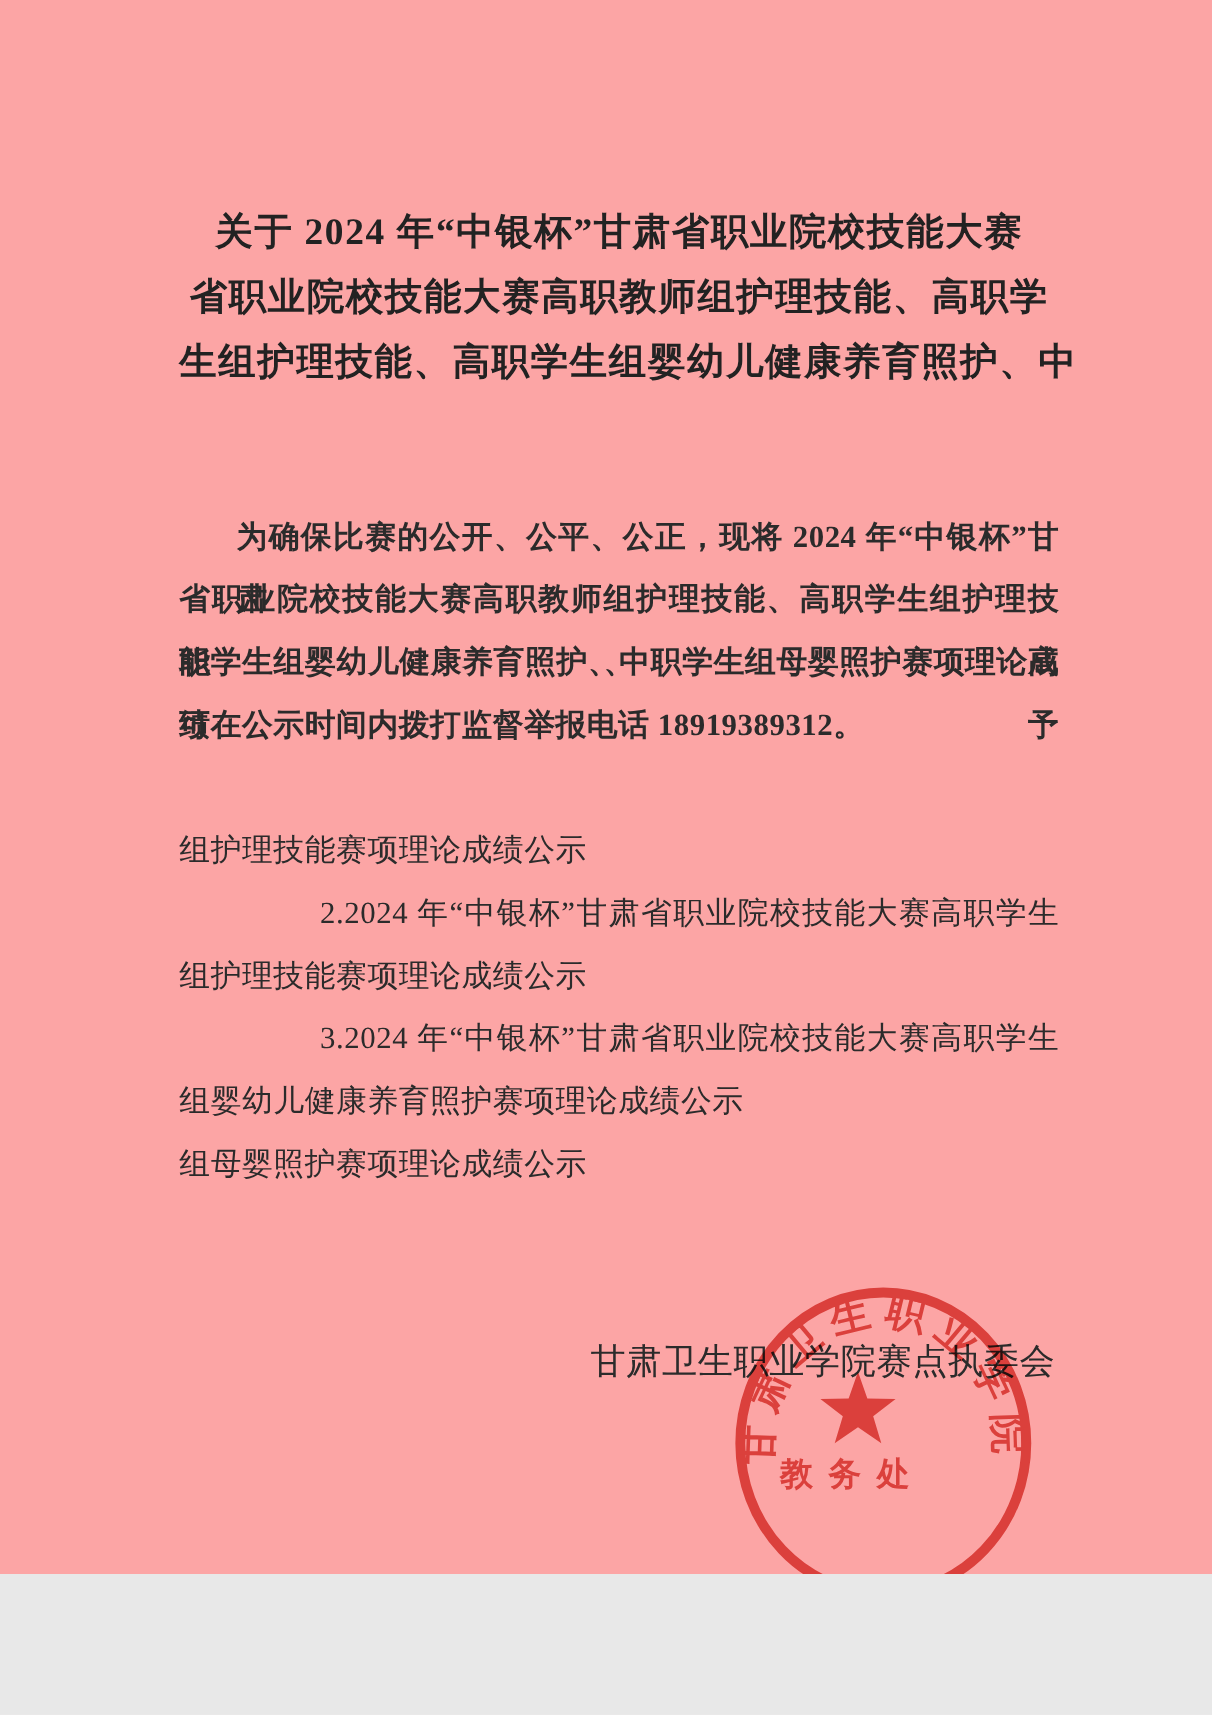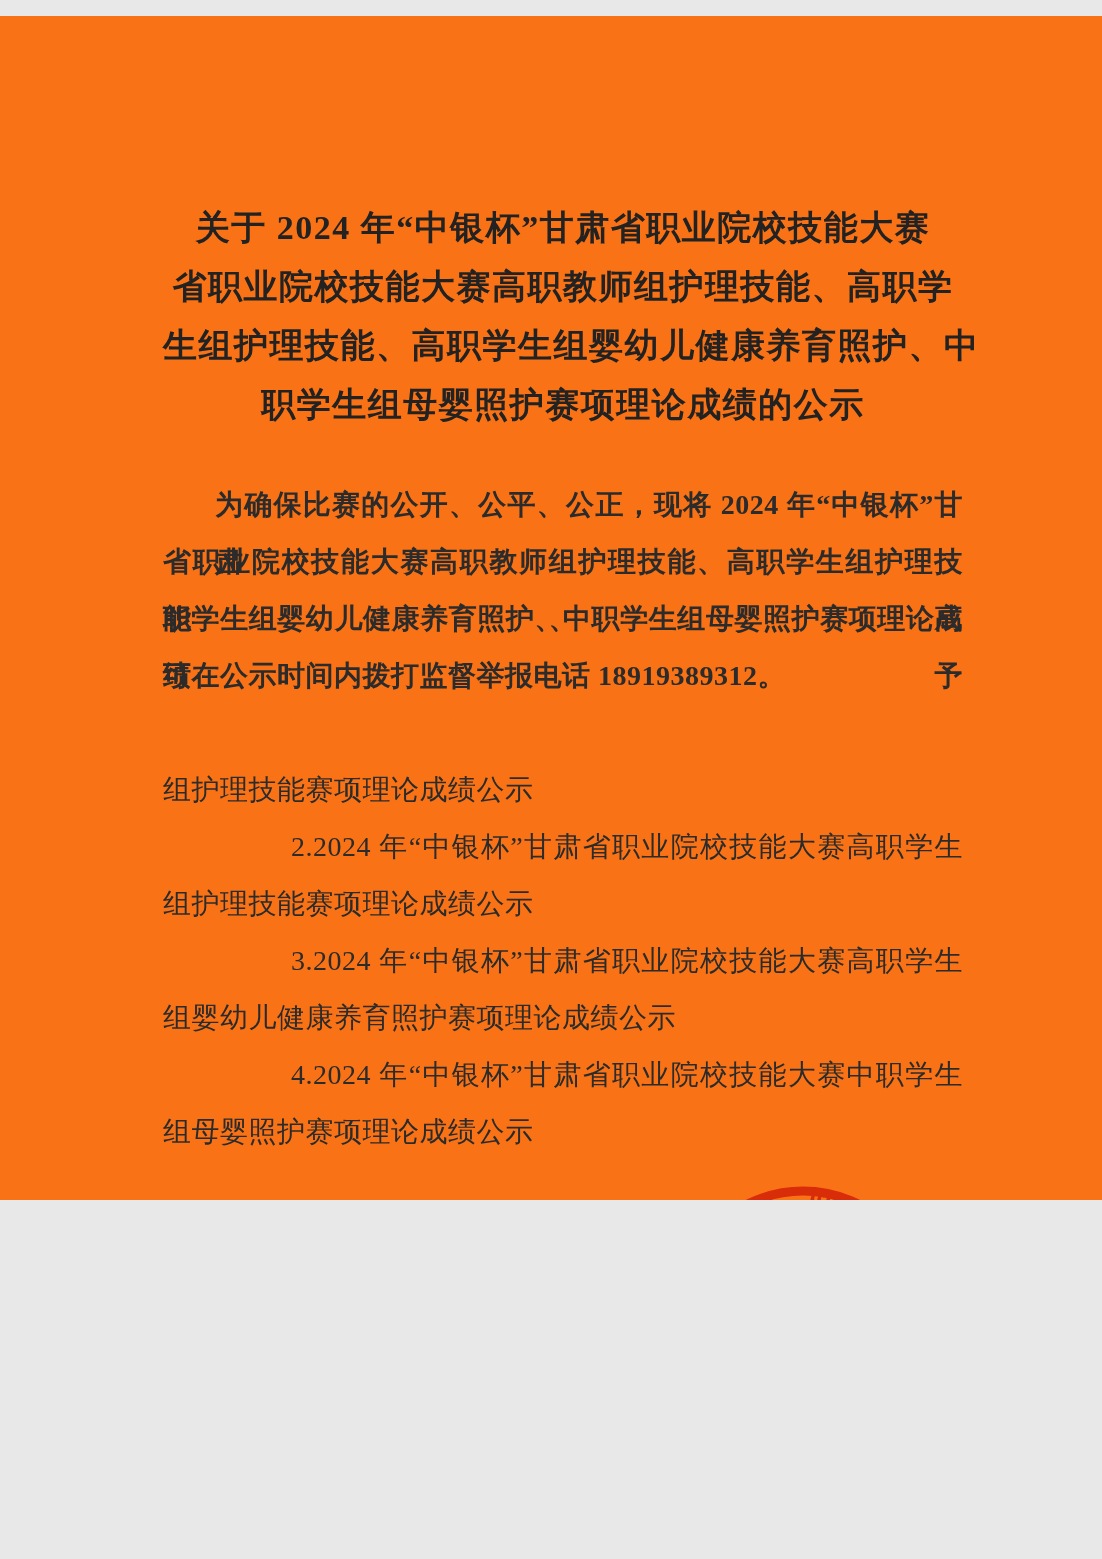--- a/index.html
+++ b/index.html
@@ -1,21 +1,21 @@
 <!DOCTYPE html>
 <html lang="zh"><head>
 <meta charset="utf-8">
 <style>
   html,body{margin:0;padding:0;}
   body{background:#e8e8e8;}
   .page{
     position:relative;
-    width:1102px;height:1184px;
-    margin:16px auto;
-    background:#f97316;
+    width:1102px;height:1431px;
+    margin:0 auto;
+    background:#fca5a5;
     overflow:hidden;
     font-family:"Liberation Serif","DejaVu Serif",serif;
     color:#2b2b2b;
   }
   
   .title-block{
     position:absolute;left:163px;top:182px;width:800px;
     font-weight:bold;font-size:34px;color:#222;
   }
   .t-line{height:59px;line-height:59px;text-align:center;letter-spacing:1.5px;white-space:nowrap;}
@@ -49,37 +49,35 @@
 </style>
 </head>
 <body>
 
 <div class="page">
 
   <div class="title-block">
     <div class="t-line">关于 2024 年“中银杯”甘肃省职业院校技能大赛</div>
     <div class="t-line">省职业院校技能大赛高职教师组护理技能、高职学</div>
     <div class="t-line">生组护理技能、高职学生组婴幼儿健康养育照护、中</div>
-    <div class="t-line">职学生组母婴照护赛项理论成绩的公示</div>
   </div>
 
   <div class="text-col body-block">
     <div class="line stretch ind-first">为确保比赛的公开、公平、公正，现将 2024 年“中银杯”甘肃</div>
     <div class="line stretch">省职业院校技能大赛高职教师组护理技能、高职学生组护理技能、高</div>
     <div class="line stretch">职学生组婴幼儿健康养育照护、中职学生组母婴照护赛项理论成绩予</div>
     <div class="line">可在公示时间内拨打监督举报电话 18919389312。</div>
   </div>
 
   <div class="text-col attach-block">
     <div class="line">组护理技能赛项理论成绩公示</div>
     <div class="line stretch ind-item">2.2024 年“中银杯”甘肃省职业院校技能大赛高职学生</div>
     <div class="line">组护理技能赛项理论成绩公示</div>
     <div class="line stretch ind-item">3.2024 年“中银杯”甘肃省职业院校技能大赛高职学生</div>
     <div class="line">组婴幼儿健康养育照护赛项理论成绩公示</div>
-    <div class="line stretch ind-item">4.2024 年“中银杯”甘肃省职业院校技能大赛中职学生</div>
     <div class="line">组母婴照护赛项理论成绩公示</div>
   </div>
 
   <div class="sig-block">
     <div class="sig-line">甘肃卫生职业学院赛点执委会</div>
   </div>
 
   <svg class="seal" viewBox="0 0 292 306" aria-hidden="true">
     <defs>
       <path id="seal-arc" d="M 49 189 A 102 108 0 1 1 241 189" fill="none"></path>

